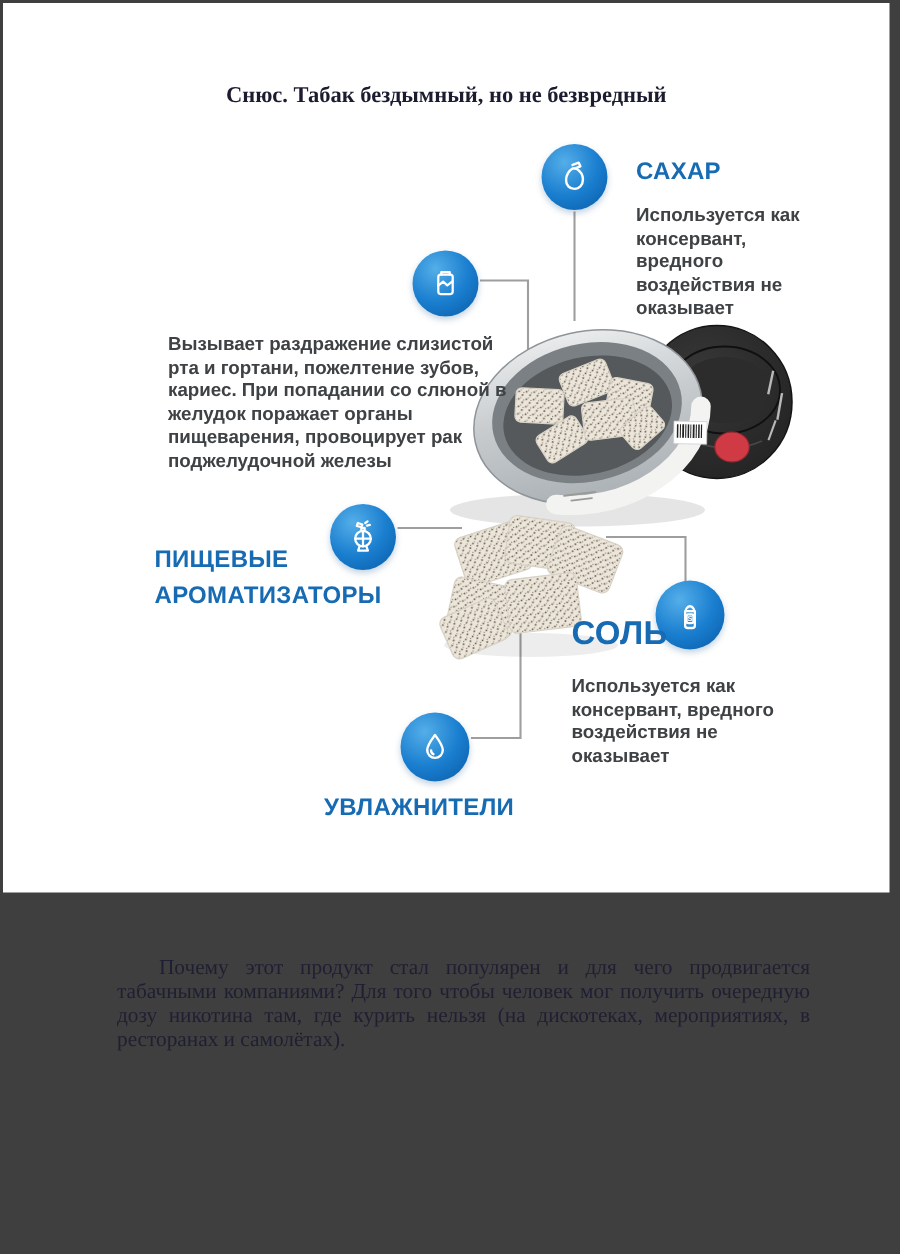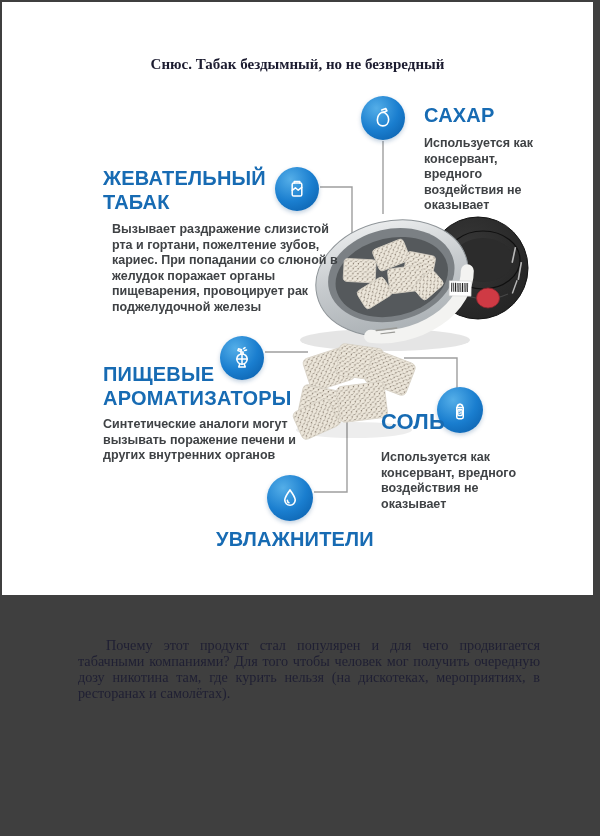--- a/index.html
+++ b/index.html
@@ -5,21 +5,21 @@
   html,body{margin:0;padding:0;width:600px;height:836px;overflow:hidden;background:#3f3f3f;}
   .sheet{position:absolute;left:2px;top:2px;width:591px;height:593px;background:#ffffff;}
   .abs{position:absolute;}
 
   
   .doc-title{left:0;right:0;top:54px;text-align:center;
     font-family:"Liberation Serif",serif;font-weight:bold;font-size:15px;color:#1c1c30;}
 
   
   .ig-head{font-family:"Liberation Sans",sans-serif;font-weight:bold;color:#176bb3;
-    font-size:20px;line-height:24px;letter-spacing:.2px;}
+    font-size:16px;line-height:24px;letter-spacing:.2px;}
   .ig-body{font-family:"Liberation Sans",sans-serif;font-weight:700;color:#3f4245;
     font-size:12.5px;line-height:15.5px;}
 
   
   .icon-circle{border-radius:50%;
     background:radial-gradient(circle at 35% 28%, #54aee8 0%, #1a7ecf 52%, #0a5da9 96%);
     box-shadow:0 2px 4px rgba(10,70,130,.25);
     display:flex;align-items:center;justify-content:center;}
   .icon-circle svg{display:block;}
 
@@ -134,42 +134,40 @@
 
   <div class="abs icon-circle" style="left:359px;top:94px;width:44px;height:44px;">
     <svg width="26" height="26" viewBox="0 0 24 24" fill="none" stroke="#ffffff" stroke-width="1.5" stroke-linecap="round" stroke-linejoin="round">
       <path d="M10.8 4.6 L14.6 3.2 L15.6 5.4 L12.8 6.6"></path>
       <path d="M12.8 6.6 C15.6 8.3 17.2 10.6 17.2 13.4 C17.2 16.9 14.9 19.3 11.9 19.3 C8.9 19.3 6.8 17 6.8 13.8 C6.8 10.9 8.7 8 10.8 6.8 Z"></path>
     </svg>
   </div>
   <div class="abs ig-head" style="left:422px;top:101px;">САХАР</div>
   <div class="abs ig-body" style="left:422px;top:134px;width:130px;">Используется как консервант, вредного воздействия не оказывает</div>
 
-  <div class="abs ig-head" style="left:101px;top:164px;width:185px;">ЖЕВАТЕЛЬНЫЙ ТАБАК</div>
   <div class="abs icon-circle" style="left:273px;top:165px;width:44px;height:44px;">
     <svg width="24" height="24" viewBox="0 0 24 24" fill="none" stroke="#ffffff" stroke-width="1.5" stroke-linecap="round" stroke-linejoin="round">
       <rect x="7.2" y="6" width="9.6" height="13" rx="1.6"></rect>
       <path d="M9.2 6 V 4.4 H 14.8 V 6"></path>
       <path d="M7.2 13.4 L10.4 10.8 L13.2 13.2 L16.8 10.4"></path>
     </svg>
   </div>
   <div class="abs ig-body" style="left:110px;top:220px;width:234px;">Вызывает раздражение слизистой рта и гортани, пожелтение зубов, кариес. При попадании со слюной в желудок поражает органы пищеварения, провоцирует рак поджелудочной железы</div>
 
   <div class="abs icon-circle" style="left:218px;top:334px;width:44px;height:44px;">
     <svg width="26" height="26" viewBox="0 0 24 24" fill="none" stroke="#ffffff" stroke-width="1.4" stroke-linecap="round" stroke-linejoin="round">
       <circle cx="12" cy="13" r="4.8"></circle>
       <path d="M12 8.2 V 17.8 M7.2 13 H 16.8"></path>
       <path d="M10 17.4 L9 20.4 H 15 L14 17.4"></path>
       <path d="M11 8.2 V 6.4 H 13 V 8.2"></path>
       <path d="M11 6 L8.2 5.2 L8.8 3.4 L11.6 4.3 Z"></path>
       <path d="M13.4 3.4 l1.4 -1 M14.4 5 l1.8 -0.4"></path>
     </svg>
   </div>
   <div class="abs ig-head" style="left:101px;top:360px;width:200px;">ПИЩЕВЫЕ АРОМАТИЗАТОРЫ</div>
-  <div class="abs ig-body" style="left:101px;top:415px;width:197px;">Синтетические аналоги могут вызывать поражение печени и других внутренних органов</div>
 
   <div class="abs icon-circle" style="left:435px;top:385px;width:46px;height:46px;">
     <svg width="26" height="26" viewBox="0 0 24 24" fill="none" stroke="#ffffff" stroke-width="1.4" stroke-linecap="round" stroke-linejoin="round">
       <path d="M9 9.6 H 15 V 18.4 A 1.6 1.6 0 0 1 13.4 20 H 10.6 A 1.6 1.6 0 0 1 9 18.4 Z"></path>
       <path d="M9.4 9.6 A 2.6 3 0 0 1 14.6 9.6"></path>
       <path d="M10.6 7.4 h0.01 M12 6.8 h0.01 M13.4 7.4 h0.01"></path>
       <rect x="9.9" y="11.6" width="4.2" height="5.4" rx="1"></rect>
       <text x="12" y="15.9" text-anchor="middle" font-family="Liberation Sans, sans-serif" font-size="4.6" font-weight="bold" fill="#ffffff" stroke="none">S</text>
     </svg>
   </div>

